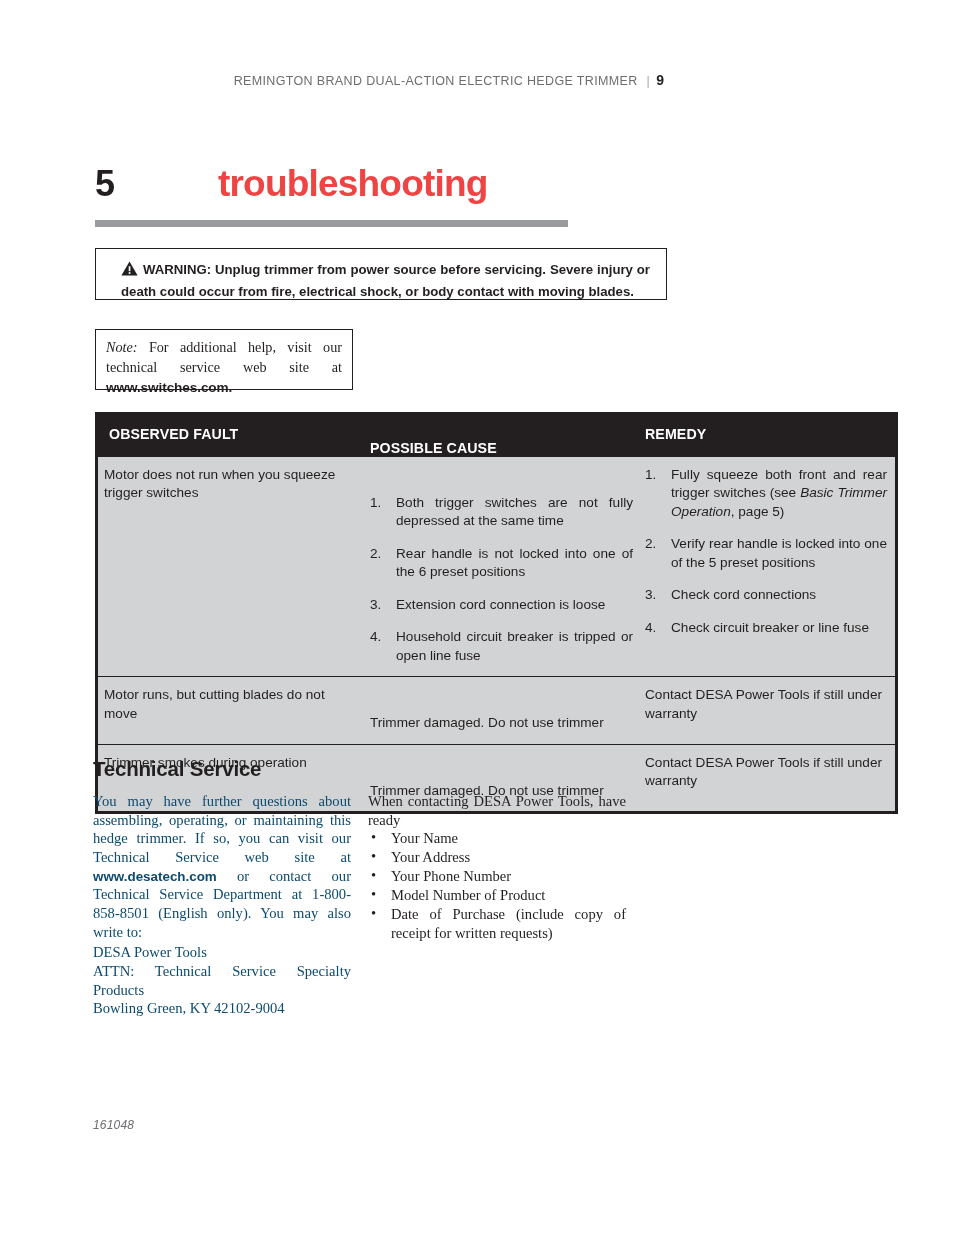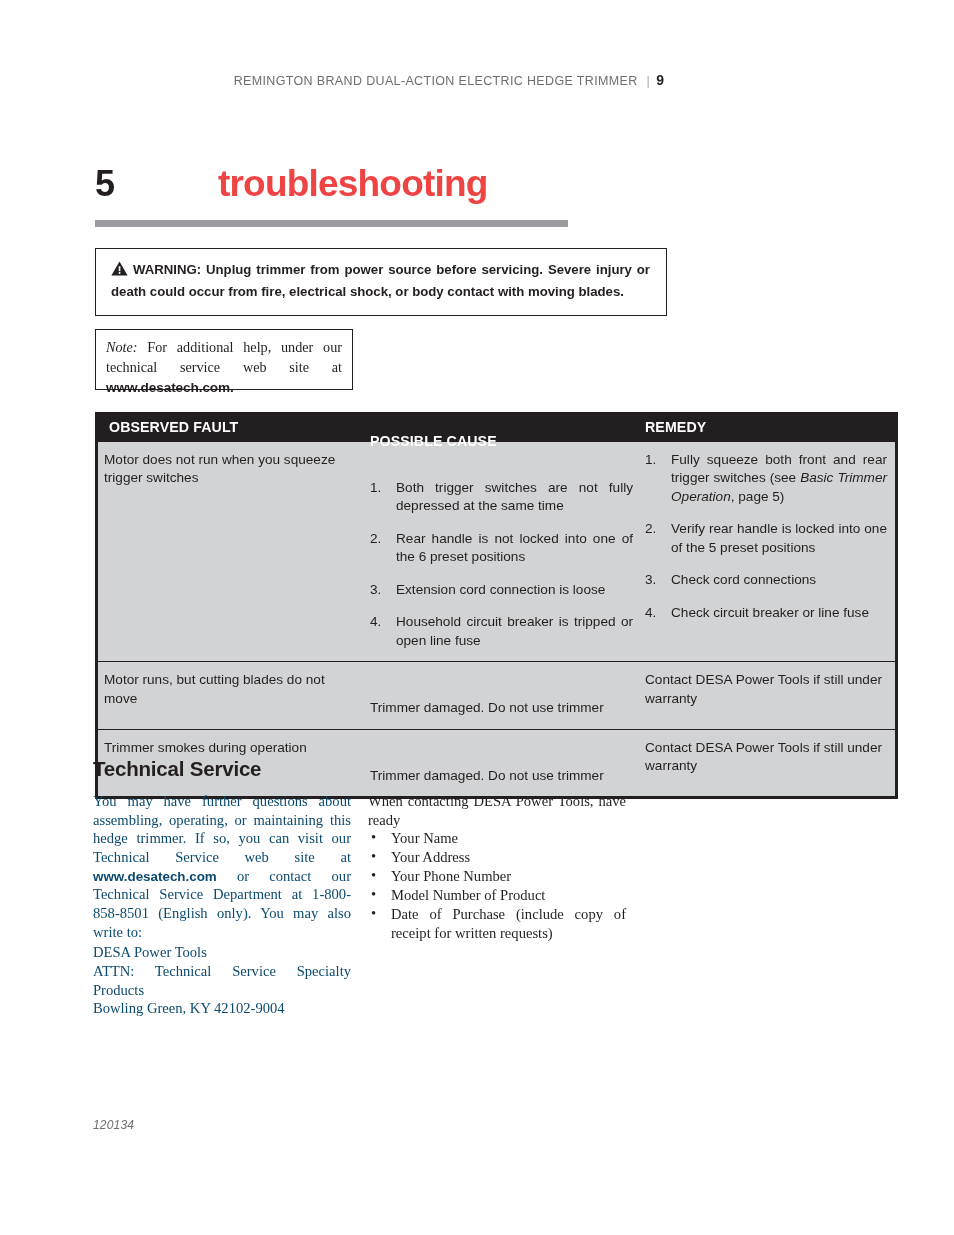--- a/index.html
+++ b/index.html
@@ -72,24 +72,24 @@
     height: 7px;
     background: #999b9e;
   }
 
   
   .warning-box {
     position: absolute;
     left: 95px;
     top: 248px;
     width: 572px;
-    height: 68px;
+    height: 52px;
     border: 1.5px solid #231f20;
     box-sizing: border-box;
-    padding: 11px 16px 10px 15px;
+    padding: 11px 16px 10px 25px;
   }
   .warning-text {
     font-size: 13.2px;
     font-weight: bold;
     line-height: 1.52;
     color: #231f20;
     text-align: justify;
     text-justify: inter-word;
   }
   .warn-tri {
@@ -138,21 +138,21 @@
     border-left: 3px solid #231f20;
     border-right: 3px solid #231f20;
     border-bottom: 3px solid #231f20;
     box-sizing: border-box;
     background: #d2d3d4;
   }
   .tbl-head {
     background: #231f20;
     color: #ffffff;
     display: flex;
-    height: 29px;
+    height: 44px;
     align-items: center;
   }
   .tbl-head .c {
     font-size: 14.2px;
     font-weight: bold;
     letter-spacing: 0.1px;
   }
   .col1 { flex: 0 0 272px; padding-left: 11px; box-sizing: border-box; }
   .col2 { flex: 0 0 275px; box-sizing: border-box; margin-top: 28px; }
   .col3 { flex: 1 1 auto; padding-right: 6px; box-sizing: border-box; }
@@ -292,23 +292,23 @@
 
 <div class="warning-box">
   <div class="warning-text"><span class="warn-tri"><svg width="17" height="15" viewBox="0 0 17 15" aria-hidden="true">
           <polygon points="8.5,0.6 16.6,14.4 0.4,14.4" fill="#231f20"></polygon>
           <rect x="7.7" y="5.2" width="1.7" height="5.0" fill="#ffffff"></rect>
           <rect x="7.7" y="11.1" width="1.7" height="1.8" fill="#ffffff"></rect>
         </svg></span><span>WARNING: Unplug trimmer from power source before servicing. Severe injury or death could occur from fire, electrical shock, or body contact with moving blades.</span></div>
 </div>
 
 <div class="note-box">
-  <div class="note-line j"><span class="note-label">Note:</span> <span>For additional help, under our</span></div>
+  <div class="note-line j"><span class="note-label">Note:</span> <span>For additional help, visit our</span></div>
   <div class="note-line j">technical service web site at</div>
-  <div class="note-line"><span class="note-url">www.desatech.com.</span></div>
+  <div class="note-line"><span class="note-url">www.switches.com.</span></div>
 </div>
 
 <div class="tbl">
 
   <div class="tbl-head">
     <div class="c col1">OBSERVED FAULT</div>
     <div class="c col2">POSSIBLE CAUSE</div>
     <div class="c col3">REMEDY</div>
   </div>
 
@@ -361,13 +361,13 @@
   <p class="jpara">When contacting DESA Power Tools, have ready</p>
   <ul class="bullets">
     <li><span class="bt">•</span><span>Your Name</span></li>
     <li><span class="bt">•</span><span>Your Address</span></li>
     <li><span class="bt">•</span><span>Your Phone Number</span></li>
     <li><span class="bt">•</span><span>Model Number of Product</span></li>
     <li class="two"><span class="bt">•</span><span>Date of Purchase (include copy of receipt for written requests)</span></li>
   </ul>
 </div>
 
-<div class="footer-code">120134</div>
+<div class="footer-code">161048</div>
 
 </body></html>

